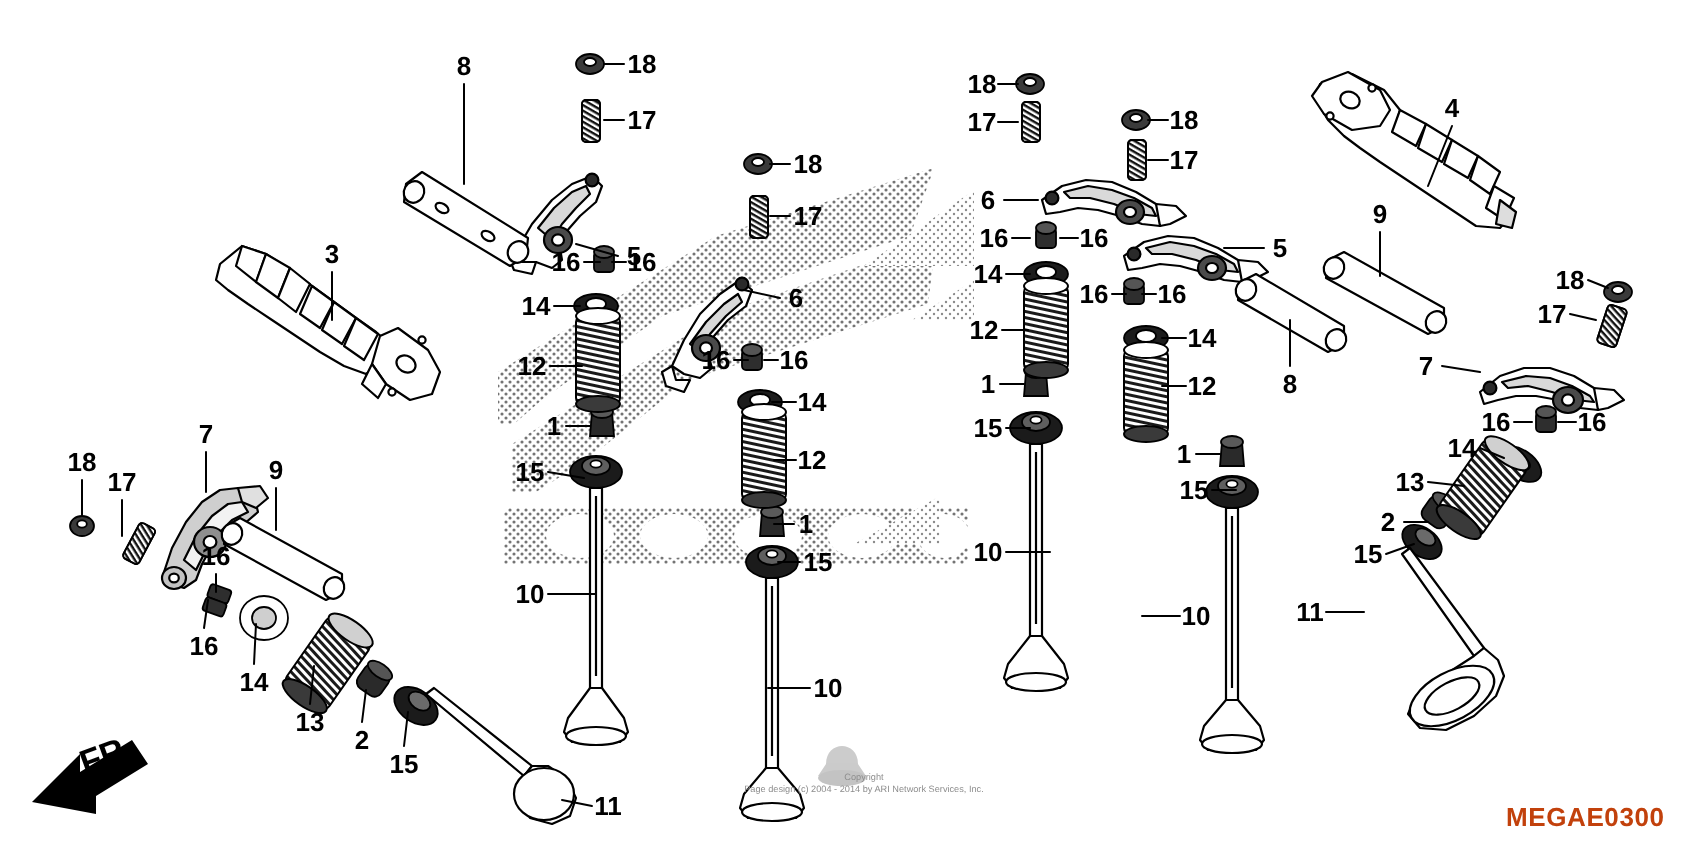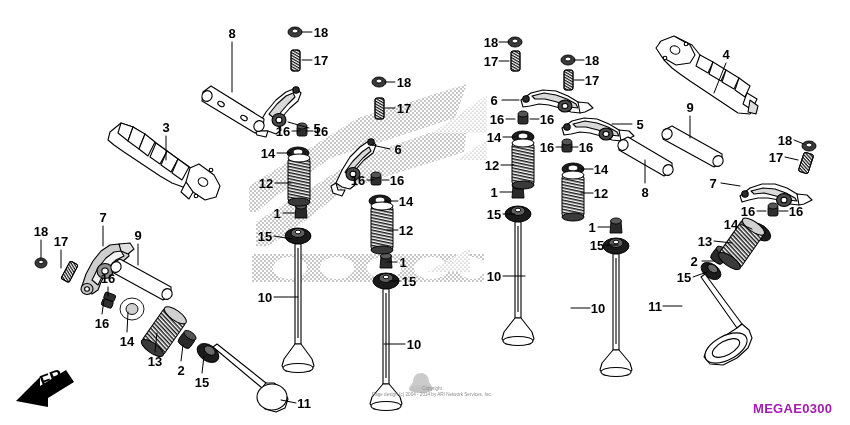--- a/index.html
+++ b/index.html
@@ -21,21 +21,21 @@
     line-height:1;
     white-space:nowrap;
     transform:translate(-50%,-50%);
     letter-spacing:0px;
   }
   .partno{
     position:absolute;
     font-family:"Liberation Sans", sans-serif;
     font-size:13px;
     font-weight:700;
-    color:#a21caf;
+    color:#c2410c;
     letter-spacing:0.3px;
   }
   .copy{
     position:absolute;
     font-family:"Liberation Sans", sans-serif;
     font-size:4.6px;
     color:#8d8d8d;
     white-space:nowrap;
     line-height:1.35;
     text-align:center;

